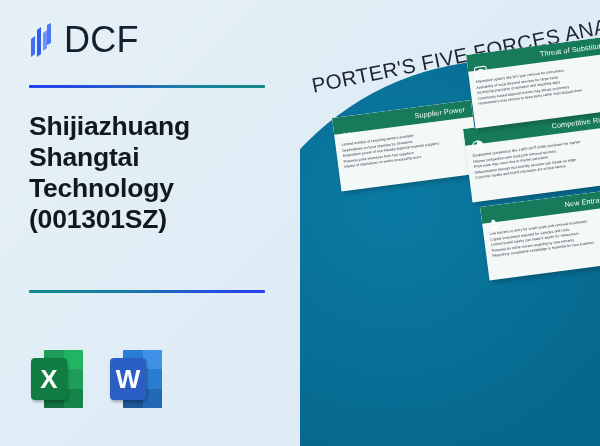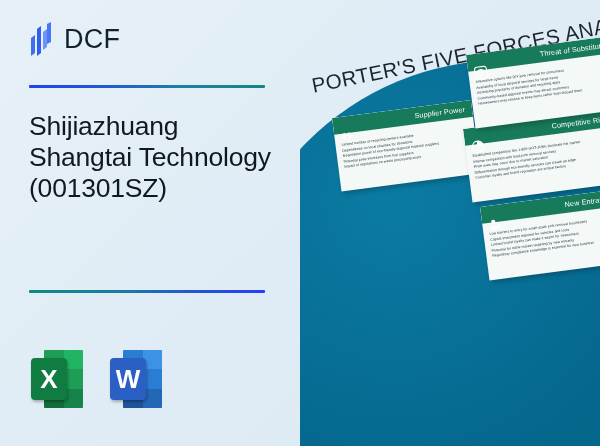--- a/index.html
+++ b/index.html
@@ -139,21 +139,21 @@
   .logo-row {
     position: absolute;
     left: 29px;
     top: 22px;
     display: flex;
     align-items: center;
     gap: 9px;
   }
   .logo-mark { width: 26px; height: 34px; display:block; }
   .logo-text {
-    font-size: 27px;
+    font-size: 36px;
     font-weight: 400;
     color: #15202e;
     letter-spacing: 0.2px;
     line-height: 1;
   }
 
   .rule {
     position: absolute;
     left: 29px;
     height: 3px;
@@ -168,21 +168,21 @@
     top: 290px;
     background: linear-gradient(90deg, #0e8a84 0%, #1a7ba6 40%, #2450db 75%, #2640f5 100%);
   }
 
   .company-title {
     position: absolute;
     left: 29px;
     top: 111px;
     width: 250px;
     font-size: 26.5px;
-    font-weight: normal;
+    font-weight: bold;
     line-height: 31px;
     color: #121820;
     letter-spacing: -0.2px;
   }
 
   
   .office-row {
     position: absolute;
     left: 31px;
     top: 350px;

